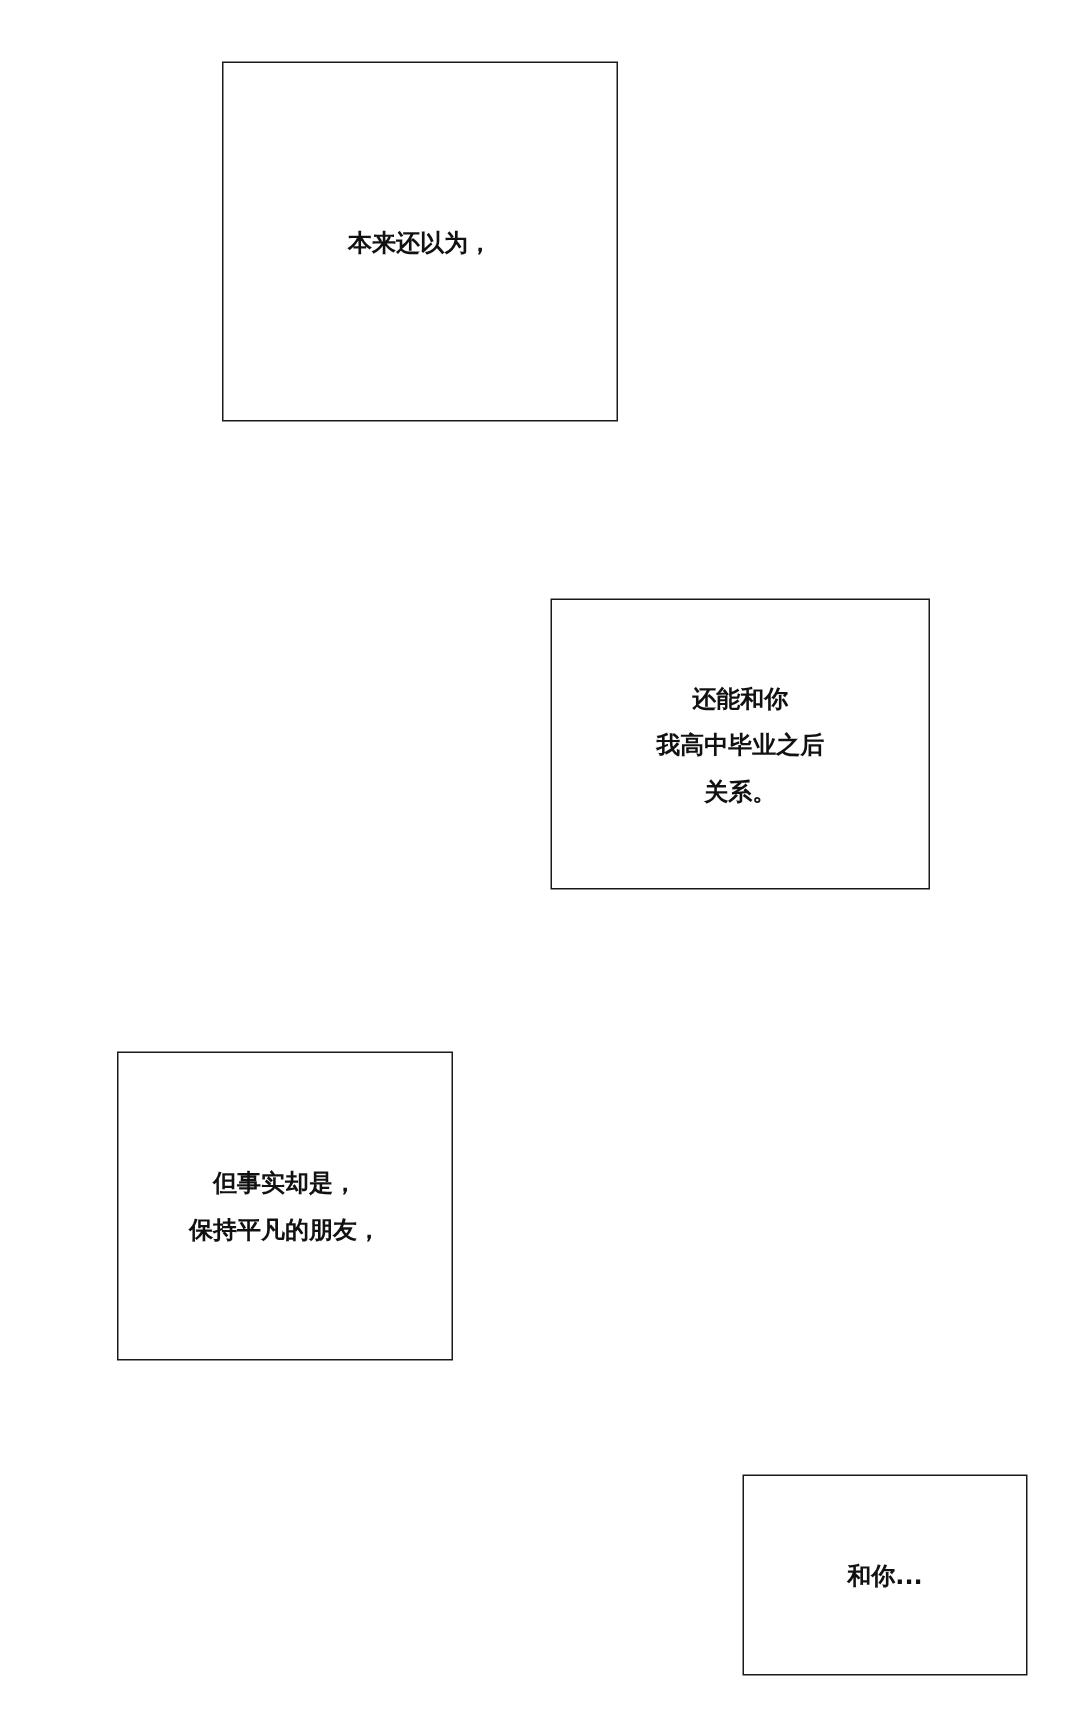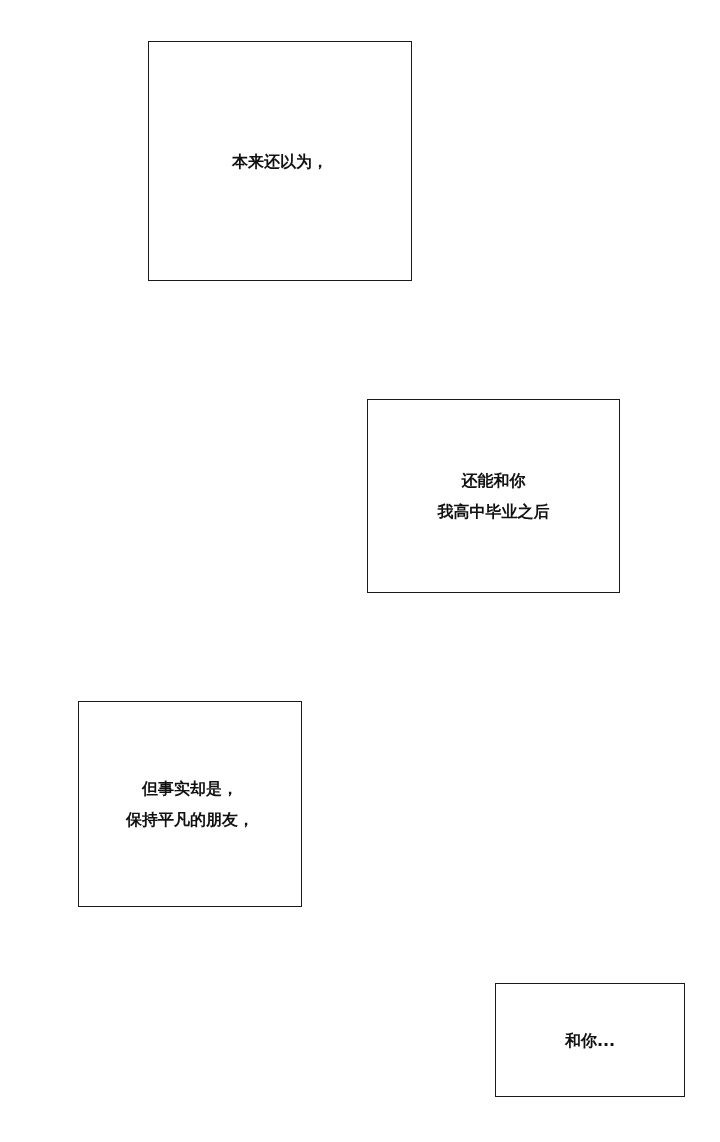--- a/index.html
+++ b/index.html
@@ -11,22 +11,22 @@
              font-weight: bold; white-space: pre; }
 </style>
 </head>
 <body>
 
 <div class="panel" style="left:148px; top:41px; width:264px; height:240px;">
   <div class="caption"><div>本来还以为，</div></div>
 </div>
 
 <div class="panel" style="left:339px; top:399px; width:253px; height:194px;margin-left:28px;">
-  <div class="caption"><div>还能和你</div><div>我高中毕业之后</div></div>
+  <div class="caption"><div>还能和你</div><div>我高中毕业之后</div><div>关系。</div></div>
 </div>
 
 <div class="panel" style="left:78px; top:682px; width:224px; height:206px;margin-top:19px;">
   <div class="caption"><div>但事实却是，</div><div>保持平凡的朋友，</div></div>
 </div>
 
-<div class="panel" style="left:495px; top:983px; width:190px; height:114px;">
+<div class="panel" style="left:495px; top:983px; width:190px; height:134px;">
   <div class="caption"><div>和你...</div></div>
 </div>
 
 </body></html>

